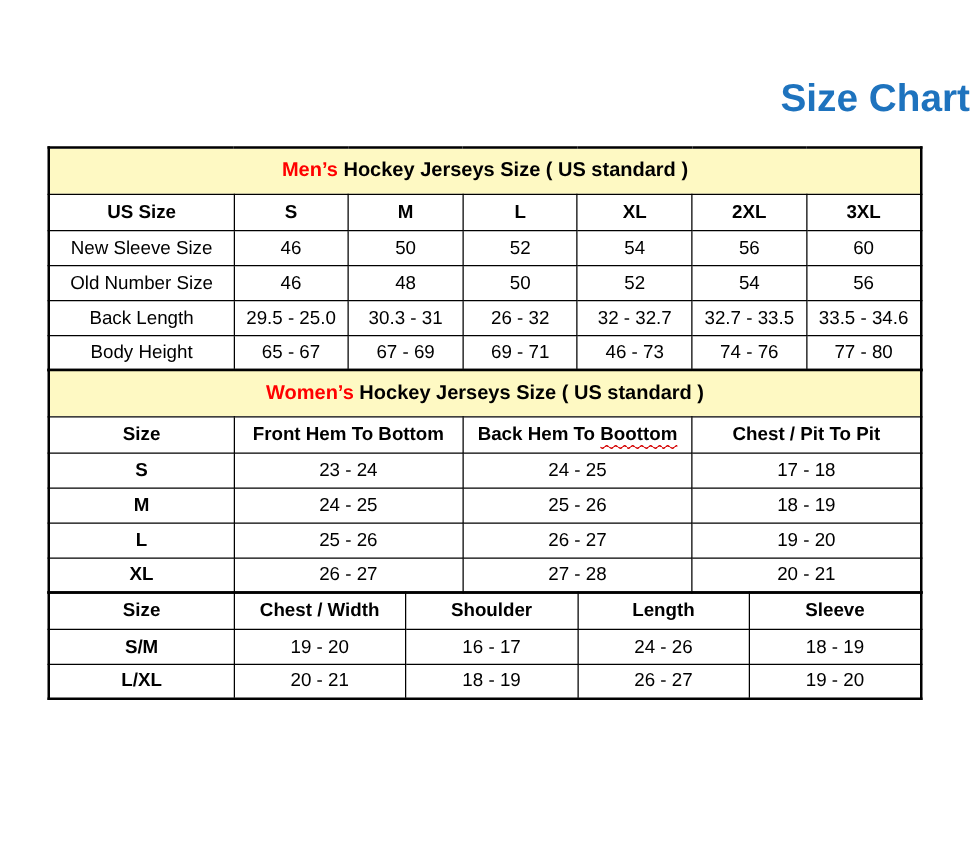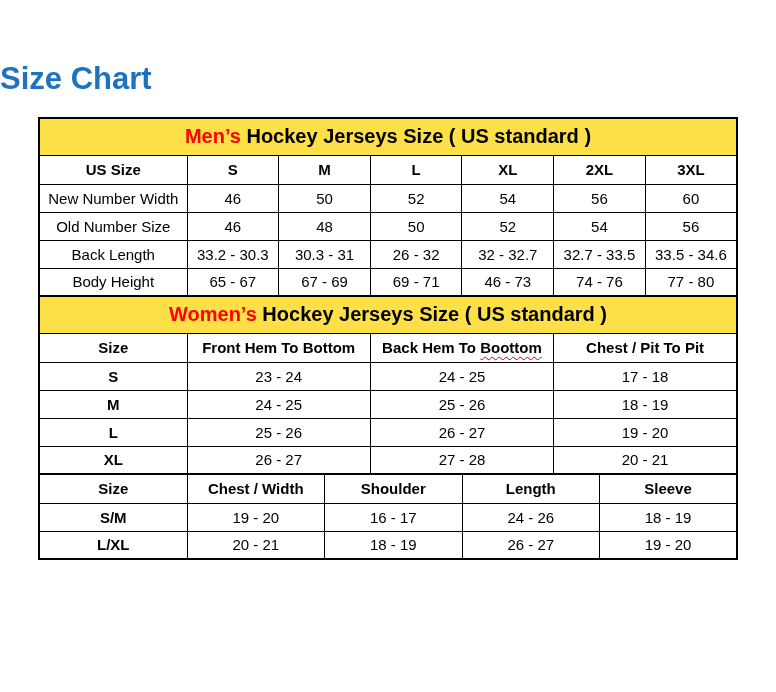--- a/index.html
+++ b/index.html
@@ -6,21 +6,21 @@
   html, body { background: #ffffff; }
   .page {
     width: 776px;
     height: 692px;
     background: #ffffff;
     overflow: hidden;
     font-family: "Liberation Sans", sans-serif;
     padding-top: 62px;
   }
   .title {
-    text-align: left;
+    text-align: right;
     color: #1E73BE;
     font-size: 31px;
     font-weight: bold;
     line-height: 1.1;
     margin-bottom: 21px;
   }
   .tables-wrap {
     width: 700px;
     margin: 0 auto;
   }
@@ -36,23 +36,23 @@
     border: 1px solid #000000;
     text-align: center;
     vertical-align: middle;
     font-size: 15px;
     color: #000000;
     padding: 2px 2px;
     overflow: hidden;
     white-space: nowrap;
   }
   tr.band-row td.band {
-    background: #fde047;
+    background: #fef9c3;
     font-weight: bold;
-    font-size: 20px;
+    font-size: 16px;
     height: 37px;
   }
   .band-accent { color: #FF0000; }
   tr.header-row th {
     font-weight: bold;
     height: 29px;
   }
   tr.data-row td { height: 28px; font-weight: normal; }
   tr.data-row td.bold { font-weight: bold; }
   .squiggle {
@@ -89,40 +89,40 @@
       <tr class="header-row">
             <th>US Size</th>
             <th>S</th>
             <th>M</th>
             <th>L</th>
             <th>XL</th>
             <th>2XL</th>
             <th>3XL</th>
           </tr>
           <tr class="data-row">
-            <td>New Number Width</td>
+            <td>New Sleeve Size</td>
             <td>46</td>
             <td>50</td>
             <td>52</td>
             <td>54</td>
             <td>56</td>
             <td>60</td>
           </tr>
           <tr class="data-row">
             <td>Old Number Size</td>
             <td>46</td>
             <td>48</td>
             <td>50</td>
             <td>52</td>
             <td>54</td>
             <td>56</td>
           </tr>
           <tr class="data-row">
             <td>Back Length</td>
-            <td>33.2 - 30.3</td>
+            <td>29.5 - 25.0</td>
             <td>30.3 - 31</td>
             <td>26 - 32</td>
             <td>32 - 32.7</td>
             <td>32.7 - 33.5</td>
             <td>33.5 - 34.6</td>
           </tr>
           <tr class="data-row">
             <td>Body Height</td>
             <td>65 - 67</td>
             <td>67 - 69</td>

